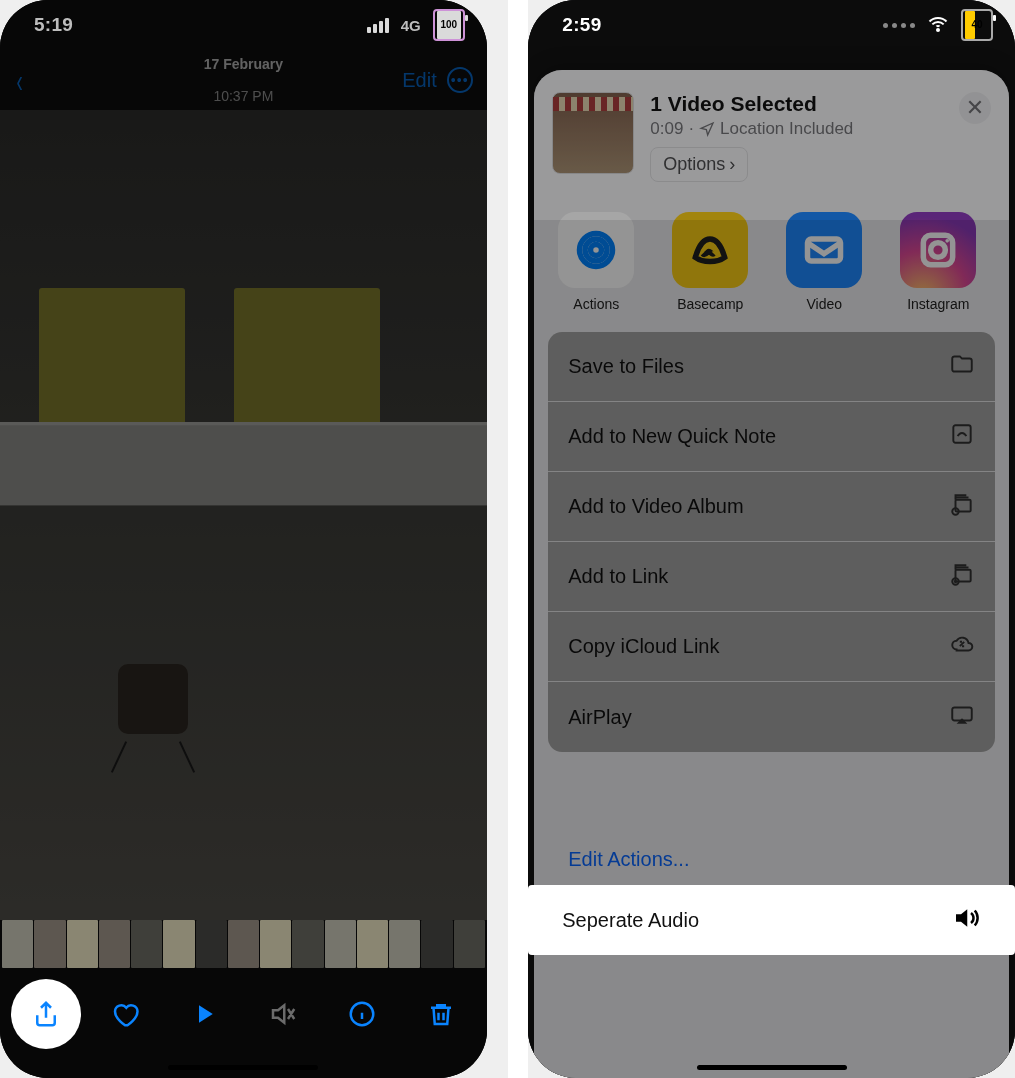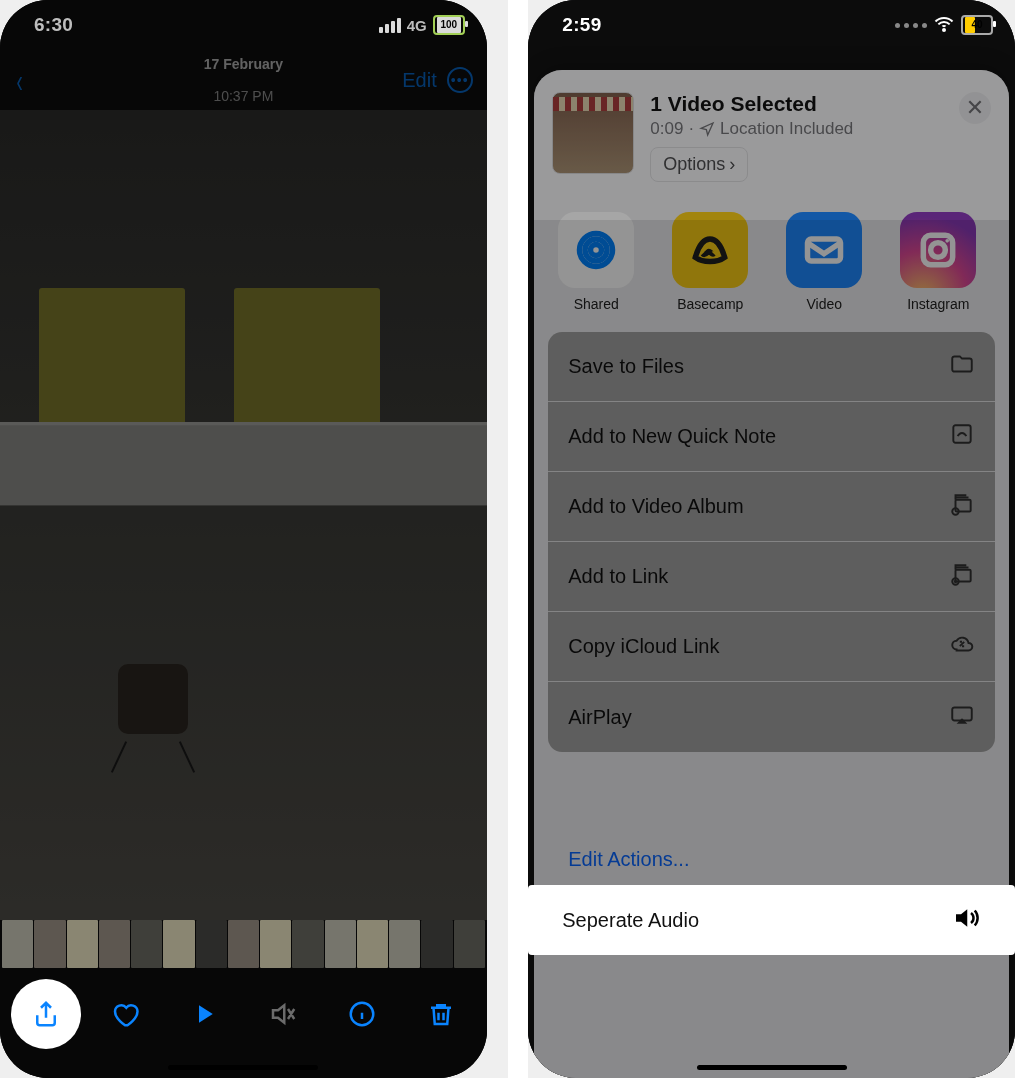--- a/index.html
+++ b/index.html
@@ -7,26 +7,26 @@
   .canvas { position: relative; width: 1015px; height: 1078px; display: flex; background:#efefef; }
   .phone { position: relative; width: 497px; height: 1078px; border-radius: 48px; overflow: hidden; background:#000; }
   .phone.left { margin-right: 21px; }
   .gap { width:21px; height:1078px; background:#fff; }
 
   
   .left-content { position:absolute; inset:0; background:#111; }
   .statusbar { position:absolute; top:0; left:0; right:0; height:46px; display:flex; align-items:center; justify-content:space-between; padding: 4px 22px 0 34px; color:#fff; z-index:5;}
   .statusbar.dimmed { color:#ddd; opacity:.85 }
   .sb-time { font-size:19px; font-weight:600; letter-spacing:.3px;}
-  .sb-right { display:flex; align-items:center; gap:6px; font-size:15px; font-weight:600; }
+  .sb-right { display:flex; align-items:center; gap:12px; font-size:15px; font-weight:600; }
   .bars { display:flex; align-items:flex-end; gap:2px; }
   .bars i { width:4px; background:#fff; display:block; border-radius:1px;}
   .bars i:nth-child(1){height:6px} .bars i:nth-child(2){height:9px}
   .bars i:nth-child(3){height:12px} .bars i:nth-child(4){height:15px}
-  .bat { position:relative; width:32px; height:20px; border:2px solid #bef264; border-radius:4px; display:flex; align-items:center; padding:0 2px;text-align:right;}
+  .bat { position:relative; width:32px; height:32px; border:2px solid #f0abfc; border-radius:4px; display:flex; align-items:center; padding:0 2px;text-align:right;}
   .bat::after{content:""; position:absolute; right:-5px; top:4px; width:3px; height:6px; background:#fff; border-radius:1px;}
   .bat .fill{ background:#fff; height:100%; border-radius:1px;}
   .bat .txt{ position:absolute; left:0; right:0; top:-1px; bottom:0; display:flex; align-items:center; justify-content:center; font-size:10px; font-weight:700; color:#000;}
   .bat.yellow .fill{ background:#ffcc00;}
   .bat.yellow { border-color:#aaa;}
 
   .navbar-left { position:absolute; top:50px; left:0; right:0; height:60px; display:flex; align-items:center; padding:0 14px; color:#0a84ff; }
   .back-chevron { font-size:34px; font-weight:300; transform:scaleX(.55); display:inline-block; }
   .title-wrap { position:absolute; left:0; right:0; text-align:center; color:#e9e9e9;}
   .title-wrap .date{ font-size:14px; font-weight:600;}
@@ -129,21 +129,21 @@
             <div class="panel p2"></div>
           <div class="desk"></div>
           <div class="chair">
               <div class="seat"></div>
               <div class="base"></div>
             </div>
         </div>
       </div>
 
       <div class="statusbar dimmed">
-        <span class="sb-time">6:30</span>
+        <span class="sb-time">5:19</span>
         <div class="sb-right">
           <span class="bars">
               <i></i>
               <i></i>
               <i></i>
               <i></i>
             </span>
           <span>4G</span>
           <span class="bat">
             <span class="fill" style="width:100%"></span>
@@ -277,21 +277,21 @@
 
         <div class="row-apps">
           <div class="app airdrop">
             <div class="ic">
                 <svg viewBox="0 0 24 24">
                   <circle cx="12" cy="12" r="3" stroke="#0084ff"></circle>
                   <circle cx="12" cy="12" r="6" stroke="#0084ff"></circle>
                   <circle cx="12" cy="12" r="9" stroke="#0084ff"></circle>
                 </svg>
               </div>
-            <div class="lbl">Shared</div>
+            <div class="lbl">Actions</div>
           </div>
           <div class="app basecamp">
             <div class="ic">
                 <svg viewBox="0 0 24 24">
                   <path d="M4 16c2-7 5-10 8-10s6 3 8 10c-4 3-12 3-16 0z" stroke="#1f1f1f"></path>
                   <path d="M8 14c1 1 2 0 3-1s2 2 3 1" stroke="#1f1f1f"></path>
                 </svg>
               </div>
             <div class="lbl">Basecamp</div>
           </div>

